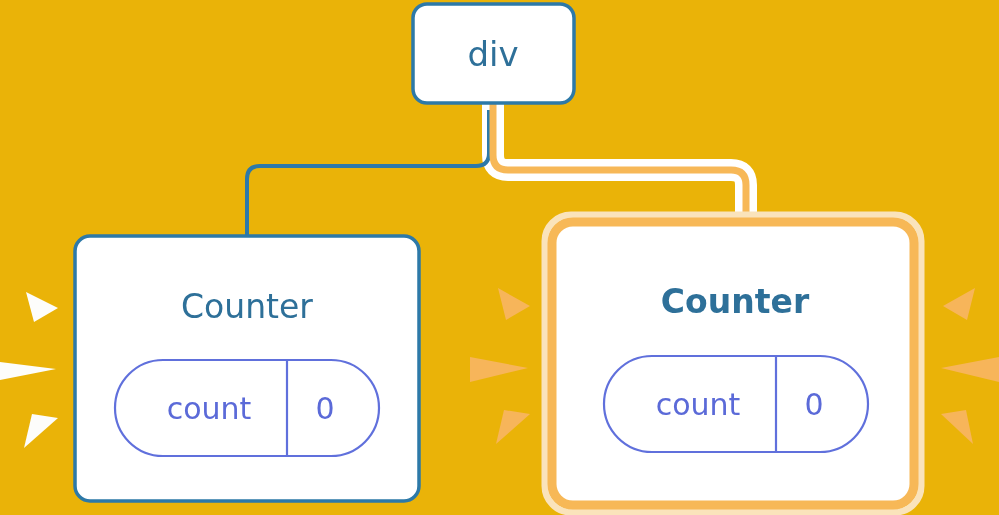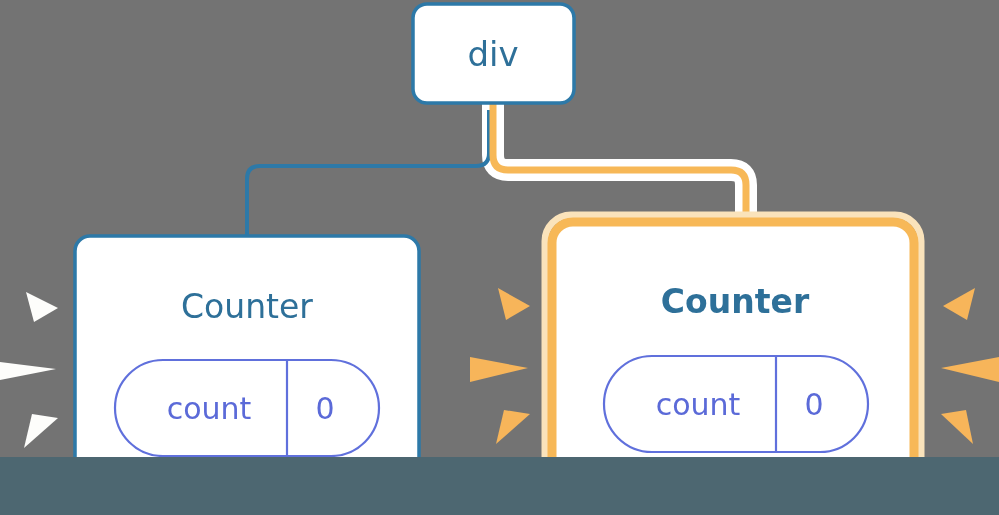--- a/index.html
+++ b/index.html
@@ -49,21 +49,21 @@
     font-size: 30px;
     fill: #5b6ad8;
     text-anchor: middle;
     dominant-baseline: middle;
     font-weight: 400;
   }
 </style>
 </head>
 <body style="background: rgb(77, 103, 113);">
 
-<div id="stage" style="width: 999px; height: 457px; background: #737373;">
+<div id="stage" style="width: 999px; height: 515px; background: #eab308;">
 
   <svg id="diagram-svg" viewBox="0 0 999 515" xmlns="http://www.w3.org/2000/svg">
 
     <g>
       <path d="M 493 103 L 493 155 Q 493 170 508 170 L 731 170 Q 746 170 746 185 L 746 232" fill="none" stroke="#ffffff" stroke-width="22" stroke-linecap="butt"></path>
     </g>
 
     <g>
       <path d="M 489 110 L 489 153 Q 489 166 476 166 L 260 166 Q 247 166 247 179 L 247 238" fill="none" stroke="#2d79a8" stroke-width="4" stroke-linecap="butt"></path>
     </g>

